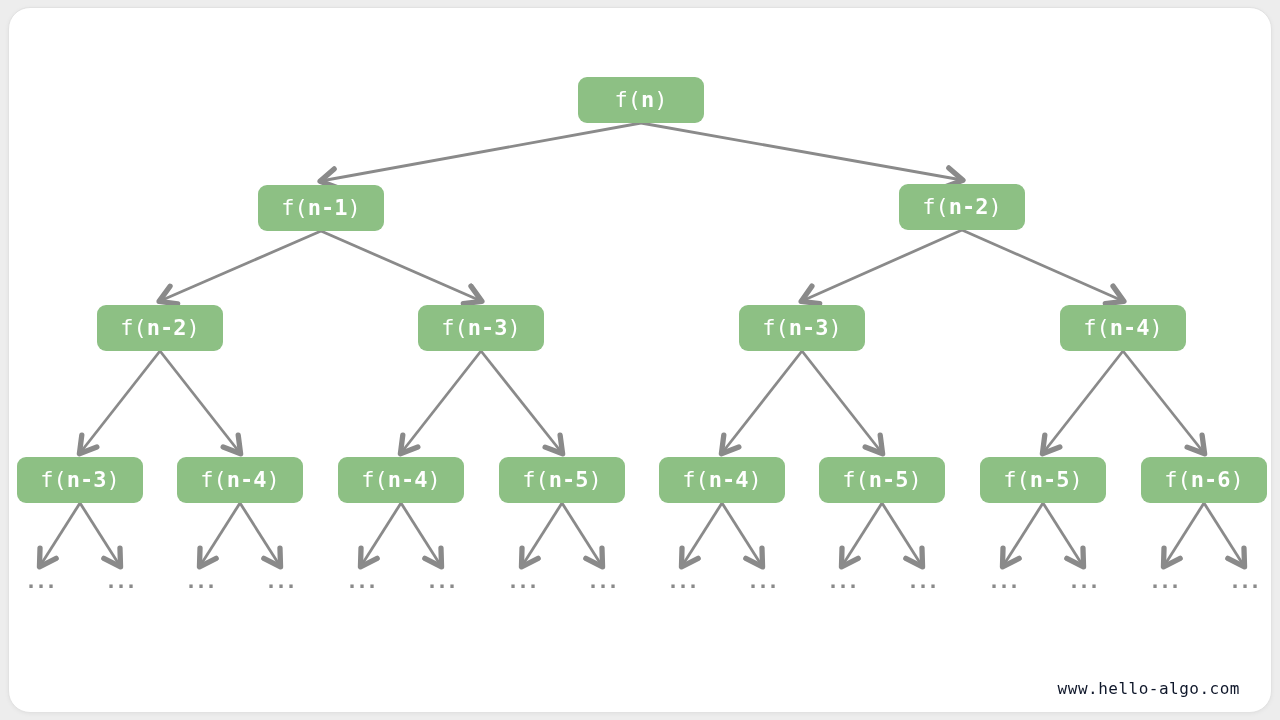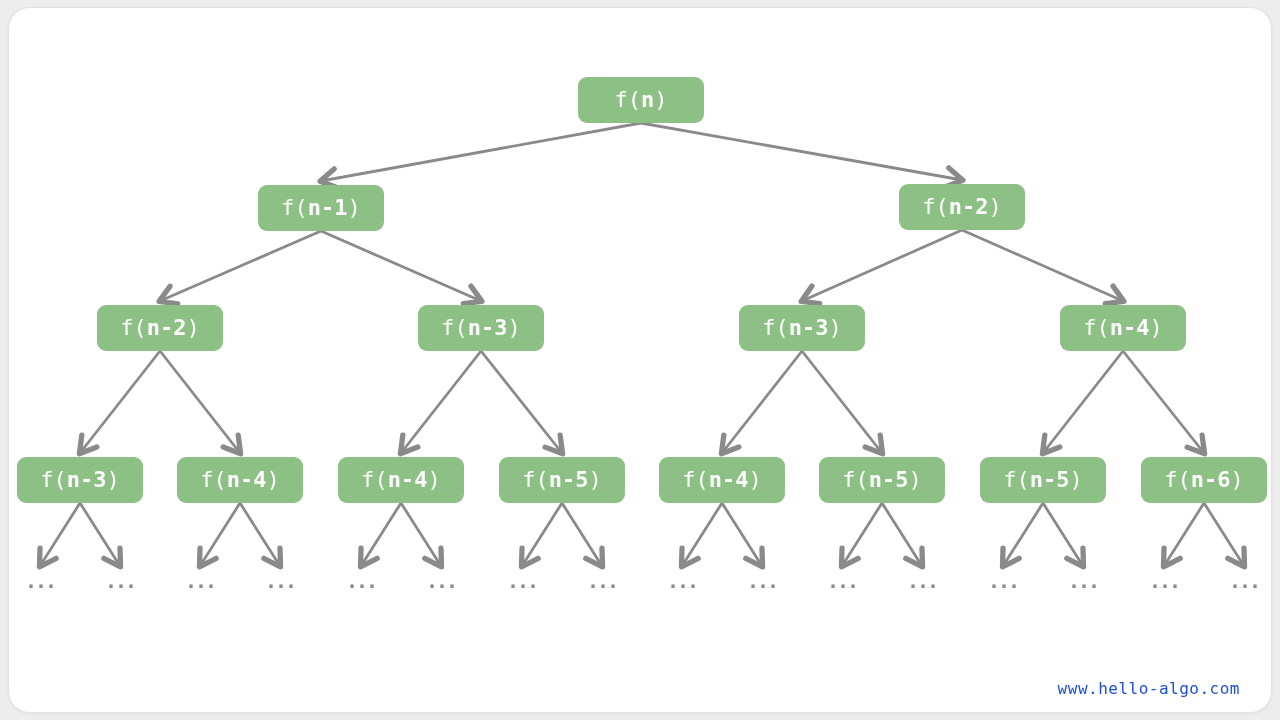--- a/index.html
+++ b/index.html
@@ -25,21 +25,21 @@
   .diagram-svg {
     position: absolute;
     left: 0; top: 0;
     width: 1280px; height: 720px;
   }
   .watermark {
     position: absolute;
     right: 40px; bottom: 22px;
     font-size: 16px;
     letter-spacing: 0.5px;
-    color: #1d4ed8;
+    color: #0f172a;
     user-select: none;
   }
   .node-rect { stroke: none; }
   .node-text { fill: #ffffff; font-size: 22px; font-family: "DejaVu Sans Mono", "Liberation Mono", monospace; }
   .node-arg { font-weight: bold; }
   .edge-line { fill: none; }
   .dots-text { font-family: "DejaVu Sans Mono", "Liberation Mono", monospace; font-weight: bold; }
 </style>
 </head>
 <body>

